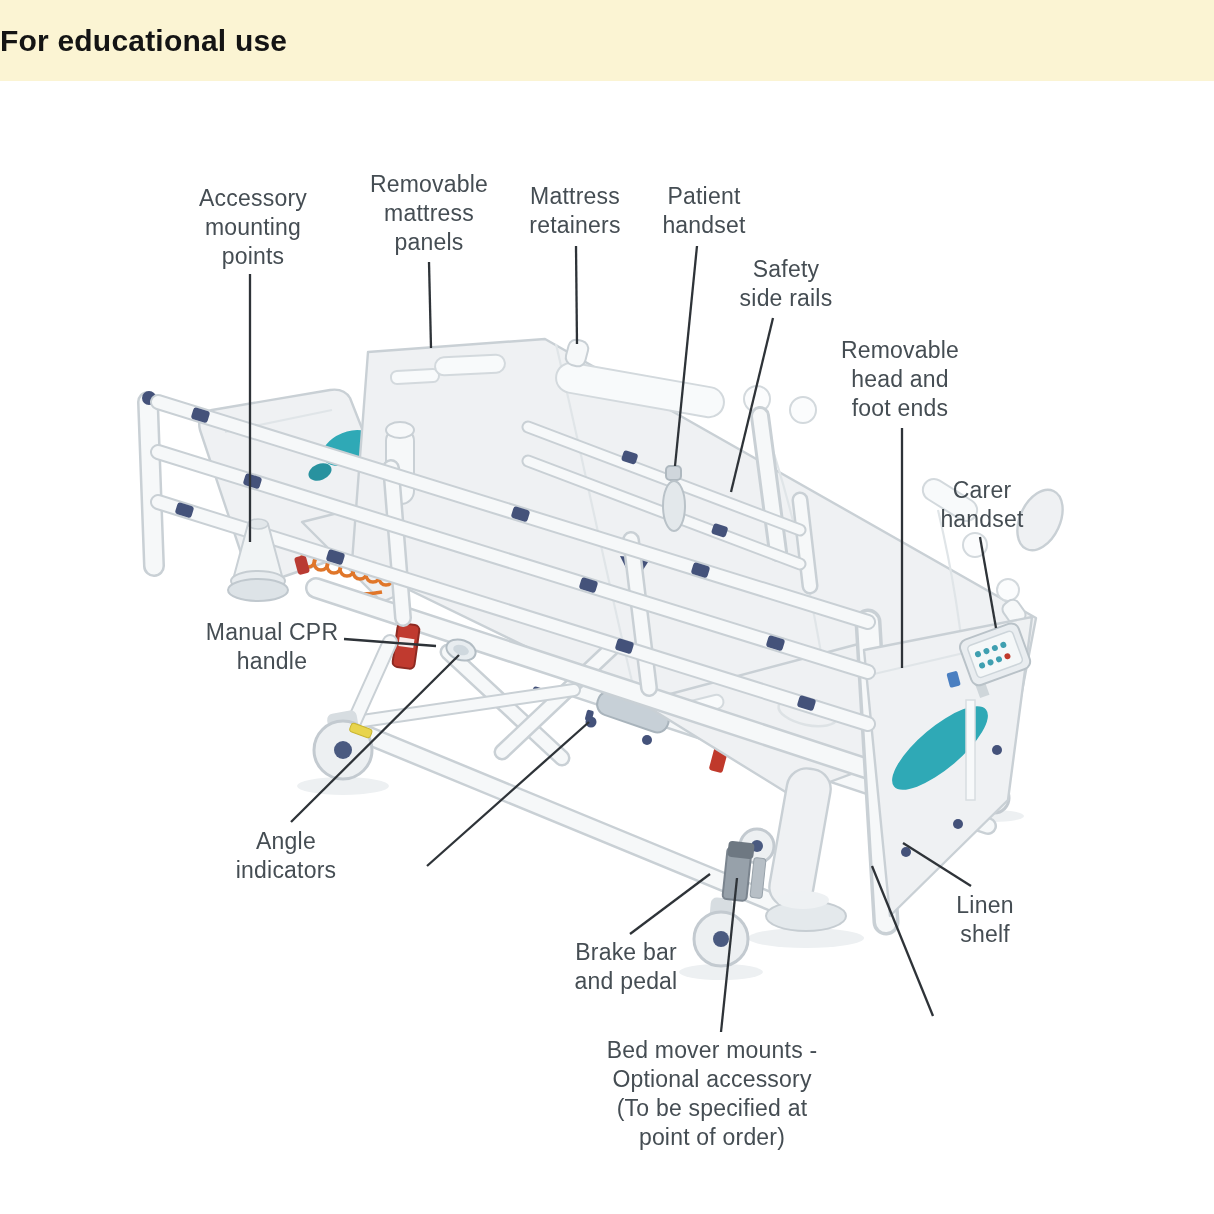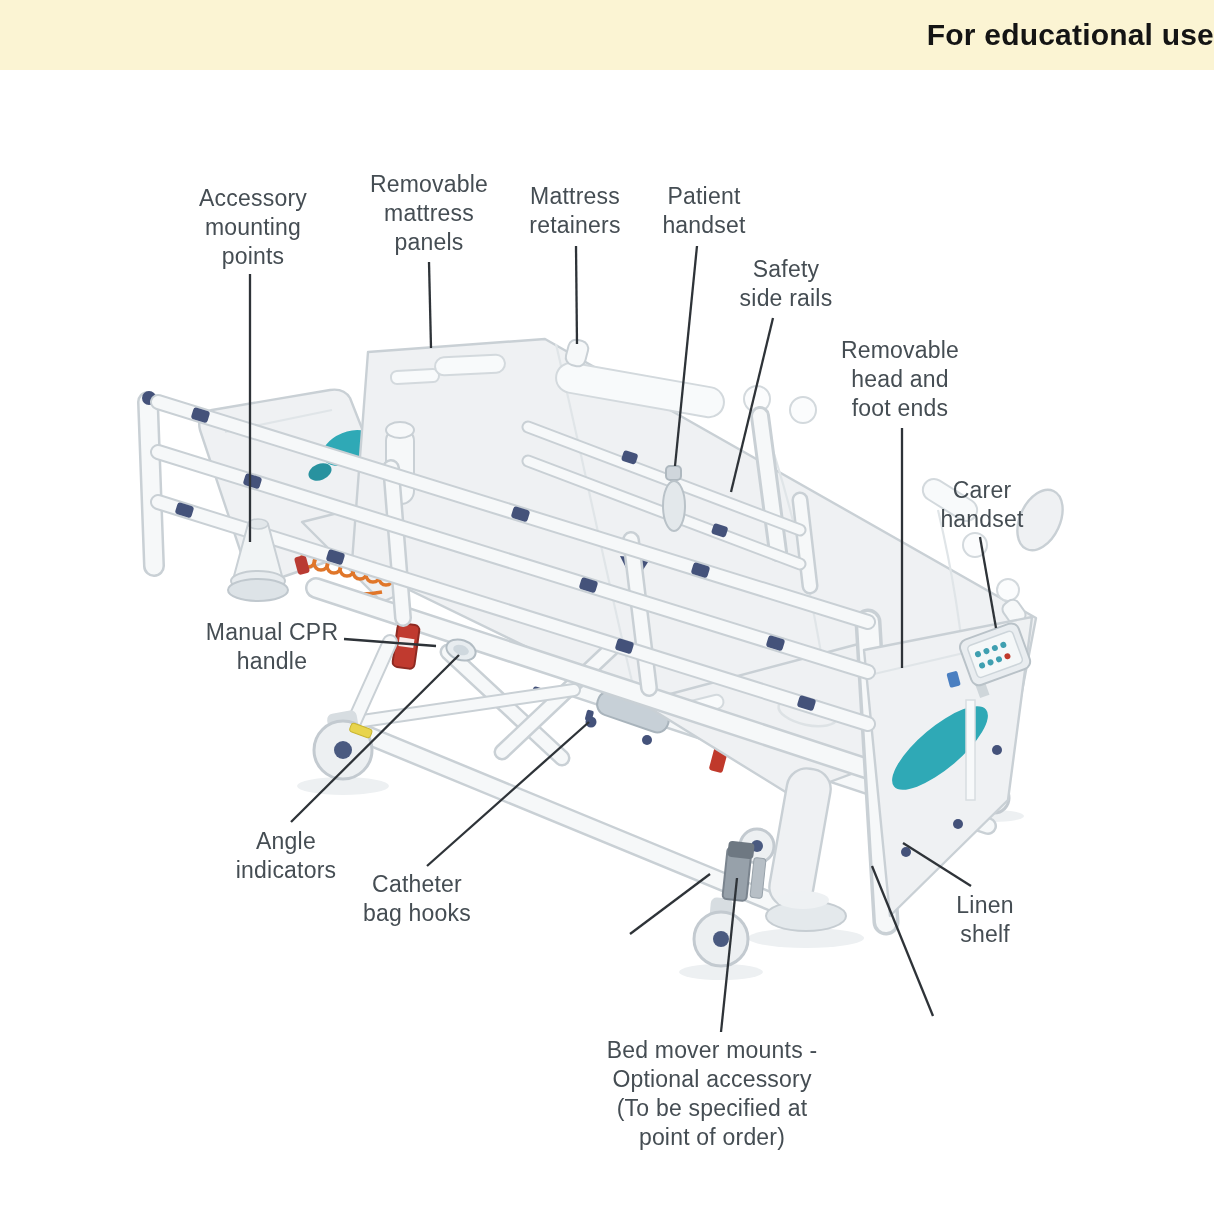--- a/index.html
+++ b/index.html
@@ -1,19 +1,19 @@
 <!DOCTYPE html>
 <html style="--panel: #eff1f3; --panel-bright: #f6f8f9; --outline: #c9d0d5; --accent-teal: #2fa9b6; --clip-navy: #44527a; --label-text: #454d53; --leader-line: #2e3338; --cpr-red: #c03a2f; --cable-orange: #e0762a; --brake-yellow: #e8d44d; --caster-hub: #4a5a80; --pedal-gray: #97a1aa;"><head>
 <meta charset="utf-8">
 <style>
   html,body{margin:0;padding:0;background:#ffffff;}
   .stage{position:relative;width:1214px;height:1214px;background:#ffffff;overflow:hidden;
          font-family:"Liberation Sans", sans-serif;}
-  .banner{position:absolute;left:0;top:0;width:100%;height:70px;display:flex;
-          align-items:center;justify-content:flex-end;z-index:5;}
+  .banner{position:absolute;left:0;top:0;width:100%;height:81px;display:flex;
+          align-items:center;justify-content:flex-start;z-index:5;}
   .banner-text{font-size:30px;font-weight:700;letter-spacing:0.2px;}
   .bed-svg{position:absolute;left:0;top:0;width:1214px;height:1214px;z-index:1;}
   .labels-layer{position:absolute;left:0;top:0;width:1214px;height:1013px;z-index:3;pointer-events:none;}
   .label{position:absolute;transform:translateX(-50%);text-align:center;
          font-size:23px;line-height:29px;color:var(--label-text,#454d53);
          white-space:pre-line;letter-spacing:0.2px;}
   
   .part{fill:var(--panel,#eff1f3);stroke:var(--outline,#c9d0d5);stroke-width:2.4;stroke-linejoin:round;}
   .part-bright{fill:var(--panel-bright,#f6f8f9);stroke:var(--outline,#c9d0d5);stroke-width:2;}
   .groove{fill:#f8fafb;stroke:#d3d9dd;stroke-width:2;}
@@ -273,22 +273,22 @@
 side rails</div>
       <div class="label" style="left: 900px; top: 336px;">Removable
 head and
 foot ends</div>
       <div class="label" style="left: 982px; top: 476px;">Carer
 handset</div>
       <div class="label" style="left: 272px; top: 618px;">Manual CPR
 handle</div>
       <div class="label" style="left: 286px; top: 827px;">Angle
 indicators</div>
-      <div class="label" style="left: 417px; top: 870px;">Catheter
-bag hooks</div>
+      <div class="label" style="left: 626px; top: 938px;">Brake bar
+and pedal</div>
       <div class="label" style="left: 712px; top: 1036px;">Bed mover mounts -
 Optional accessory
 (To be specified at
 point of order)</div>
       <div class="label" style="left: 985px; top: 891px; text-align: center;">Linen
 shelf</div>
     </div>
 
 </div>
 

